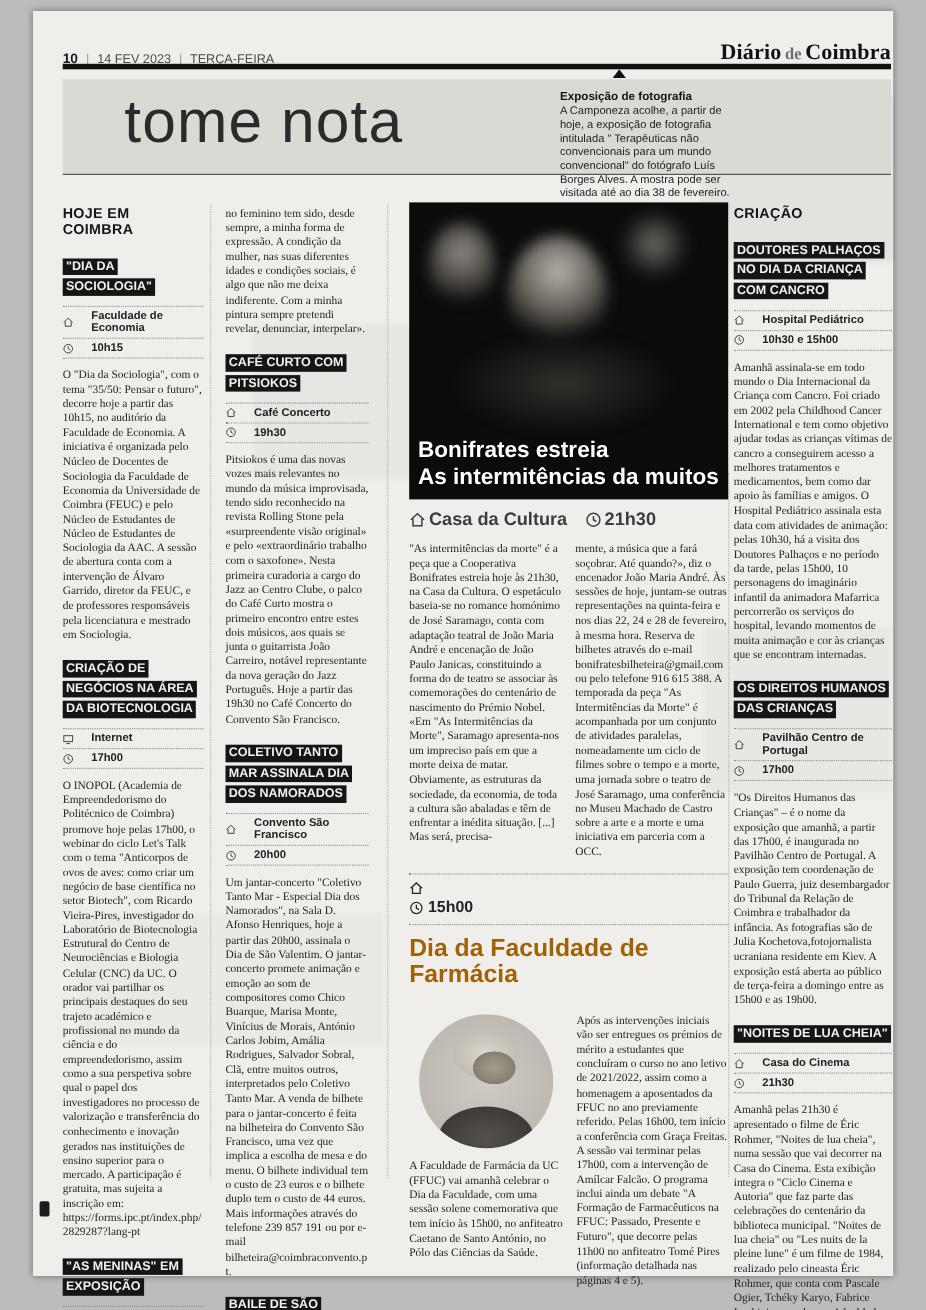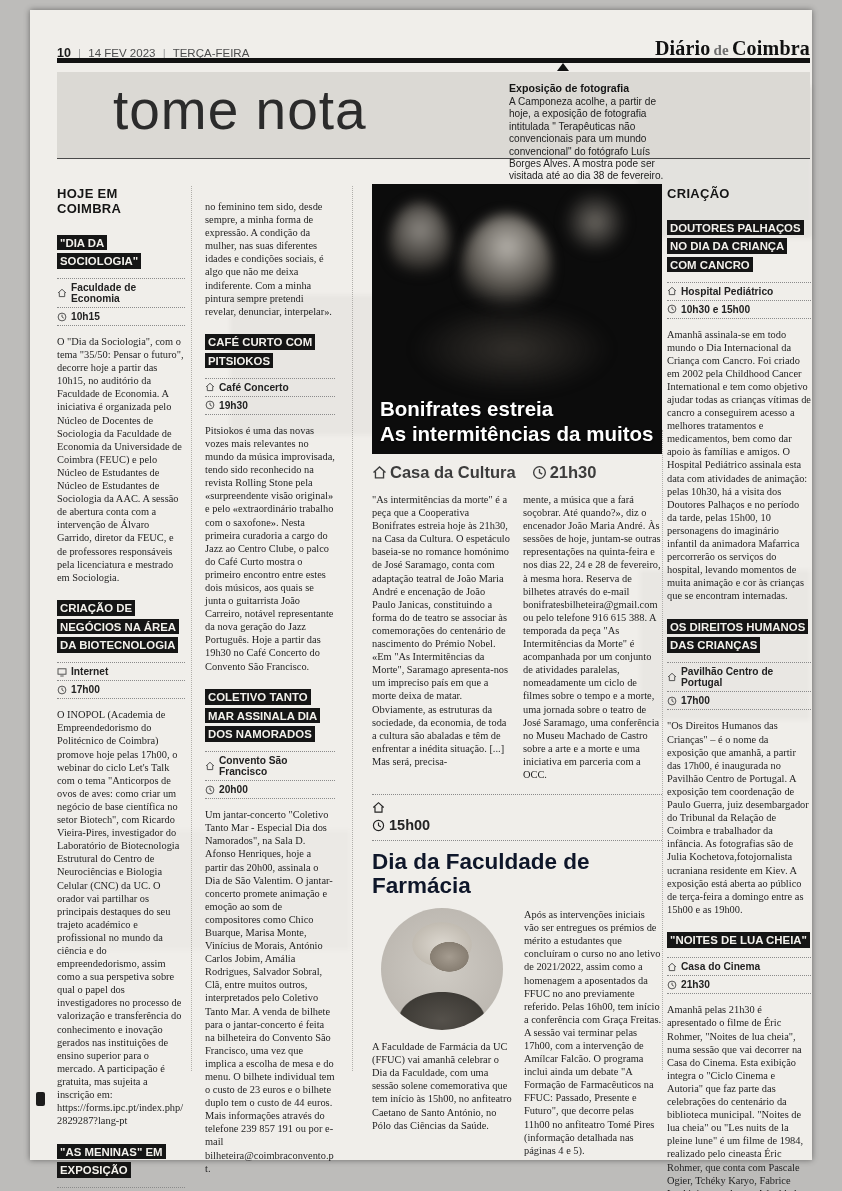--- a/index.html
+++ b/index.html
@@ -38,44 +38,44 @@
   .vd2{left:632px;height:640px;top:420px;}
   .col{position:absolute;top:176px;}
   .col1{left:27px;width:128px;}
   .col2{left:175px;width:130px;}
   .col4{left:637px;width:144px;}
   .kicker{margin:0 0 16px 0;font-size:13px;font-weight:bold;color:#151515;letter-spacing:.3px;}
   .event{margin-bottom:12px;}
   .etitle{margin:0;font-size:11.4px;line-height:16.5px;display:inline;}
   .etitle span{background:#151515;color:#f3f1ec;padding:1.5px 3px 2px;-webkit-box-decoration-break:clone;box-decoration-break:clone;}
   .meta{border-top:1px dotted #8b8b8b;margin-top:9px;}
-  .mrow{display:flex;align-items:center;gap:4px;border-bottom:1px dotted #8b8b8b;padding:3px 0;font-weight:bold;font-size:10.2px;color:#222;}
+  .mrow{display:flex;align-items:center;gap:16px;border-bottom:1px dotted #8b8b8b;padding:3px 0;font-weight:bold;font-size:10.2px;color:#222;}
   .mrow svg{flex:0 0 auto;color:#444;}
   .ebody{font-family:"Liberation Serif",serif;font-size:10.4px;line-height:13.1px;color:#1f1f1f;margin:9px 0 14px;overflow-wrap:break-word;word-break:break-word;}
-  .cont{margin-top:14px;}
+  .cont{margin-top:2px;}
   
   .feature{position:absolute;left:342px;top:174px;width:290px;}
   .photo{position:relative;margin:0;width:290px;height:270px;background:#0c0c0c;overflow:hidden;}
   .ph{position:absolute;border-radius:50%;filter:blur(6px);}
   .g1{left:90px;top:30px;width:90px;height:110px;background:radial-gradient(circle at 50% 30%,#b7b3ac 0%,#57534d 45%,transparent 70%);}
   .g2{left:18px;top:18px;width:60px;height:80px;background:radial-gradient(circle at 50% 35%,#8e8a84 0%,#3a3733 55%,transparent 75%);}
   .g3{left:188px;top:8px;width:70px;height:60px;background:radial-gradient(circle,#6e6a64 0%,transparent 70%);}
   .g4{left:40px;top:120px;width:200px;height:90px;background:radial-gradient(ellipse,#33302c 0%,transparent 70%);}
   .photo-title{position:absolute;left:8px;bottom:8px;color:#fff;font-weight:bold;font-size:20.5px;line-height:24.5px;text-shadow:0 1px 2px rgba(0,0,0,.8);}
   .fmeta{display:flex;gap:16px;align-items:center;margin-top:9px;font-weight:bold;font-size:16.5px;color:#3d3d3d;}
   .fm{display:flex;align-items:center;gap:3px;}
   .fm svg{color:#3d3d3d;}
   .fbody{display:flex;gap:12px;margin-top:11px;}
   .fbody p{width:139px;margin:0;font-family:"Liberation Serif",serif;font-size:10.4px;line-height:13.1px;color:#1f1f1f;overflow-wrap:break-word;word-break:break-word;}
   
   .pharm{margin-top:13px;border-top:1px dotted #8b8b8b;}
   .pm-row{display:flex;align-items:center;gap:4px;padding:3px 0;font-weight:bold;font-size:14.5px;color:#242424;}
   .pm-row+ .pm-row{padding-top:0;}
   .pharm-meta{border-bottom:1px dotted #8b8b8b;padding:3px 0 4px;}
-  .pharm-headline{margin:9px 0 8px;font-size:22.5px;line-height:24px;color:#0f172a;font-weight:bold;}
+  .pharm-headline{margin:9px 0 22px;font-size:22.5px;line-height:24px;color:#a16207;font-weight:bold;}
   .pharm-cols{display:flex;gap:12px;}
   .pharm-left{width:140px;}
   .portrait{width:122px;height:122px;margin:2px auto 10px;border-radius:50%;
      background:
        radial-gradient(ellipse 26% 20% at 56% 40%, #a59c90 0%, #877e72 60%, transparent 62%),
        radial-gradient(ellipse 40% 30% at 50% 30%, #dcd7cf 0%, #c2bcb2 60%, transparent 62%),
        radial-gradient(ellipse 58% 38% at 50% 92%, #55514b 0%, #3e3b36 60%, transparent 62%),
        radial-gradient(circle, #cfcbc4 0%, #bab5ae 85%, #a8a49d 100%);}
   .pharm-right{flex:1;margin:2px 0 0;}
   .pharm-left .ebody{margin:0;}

